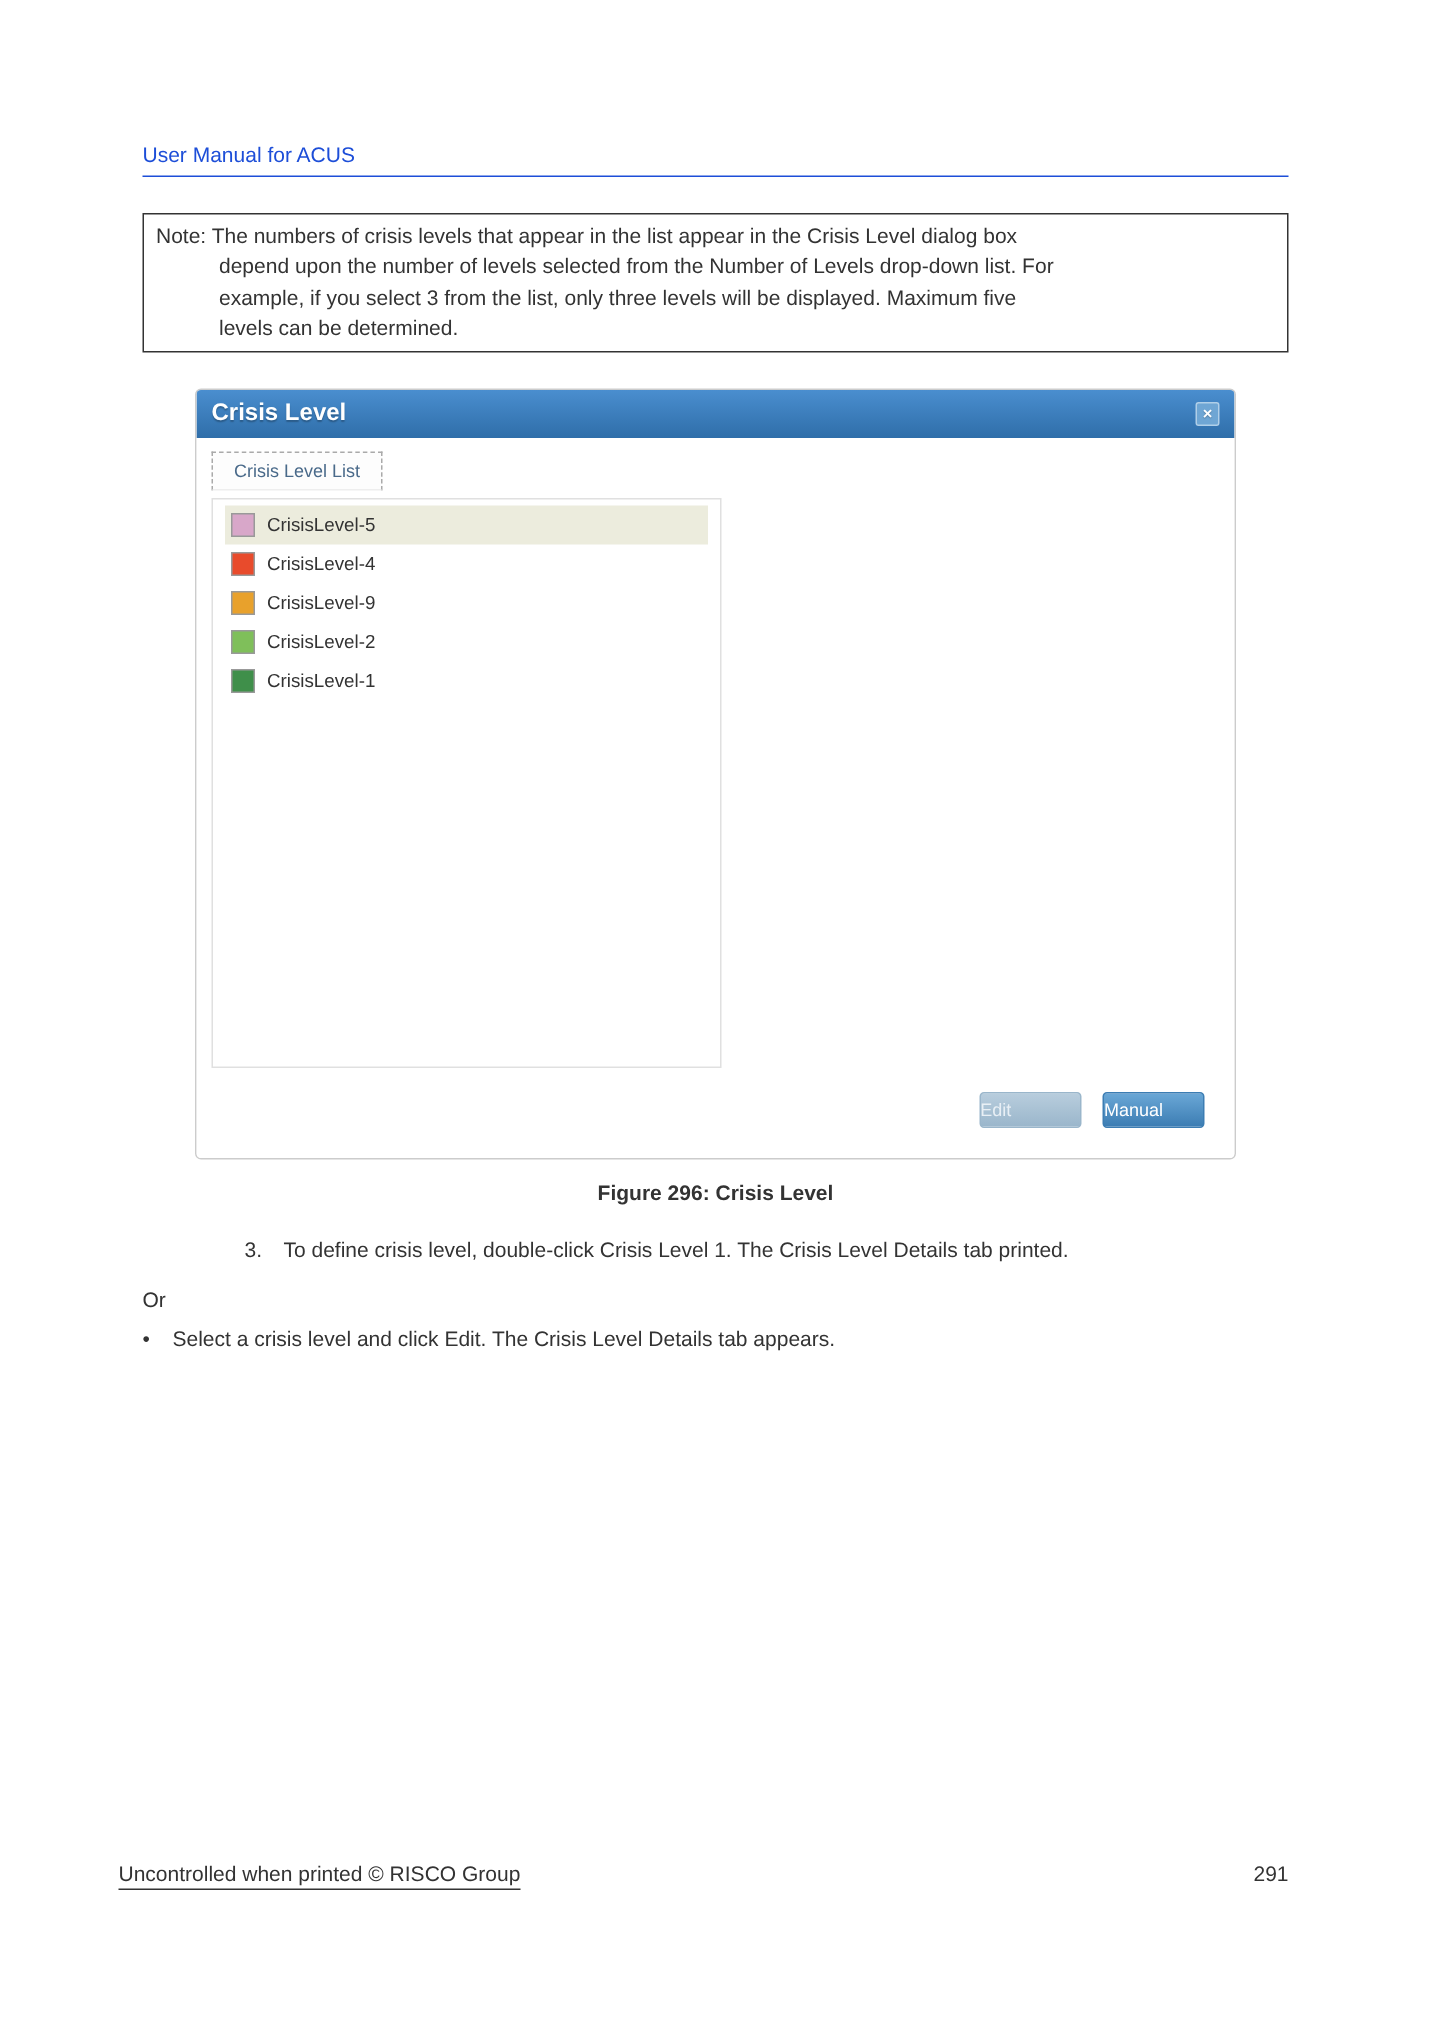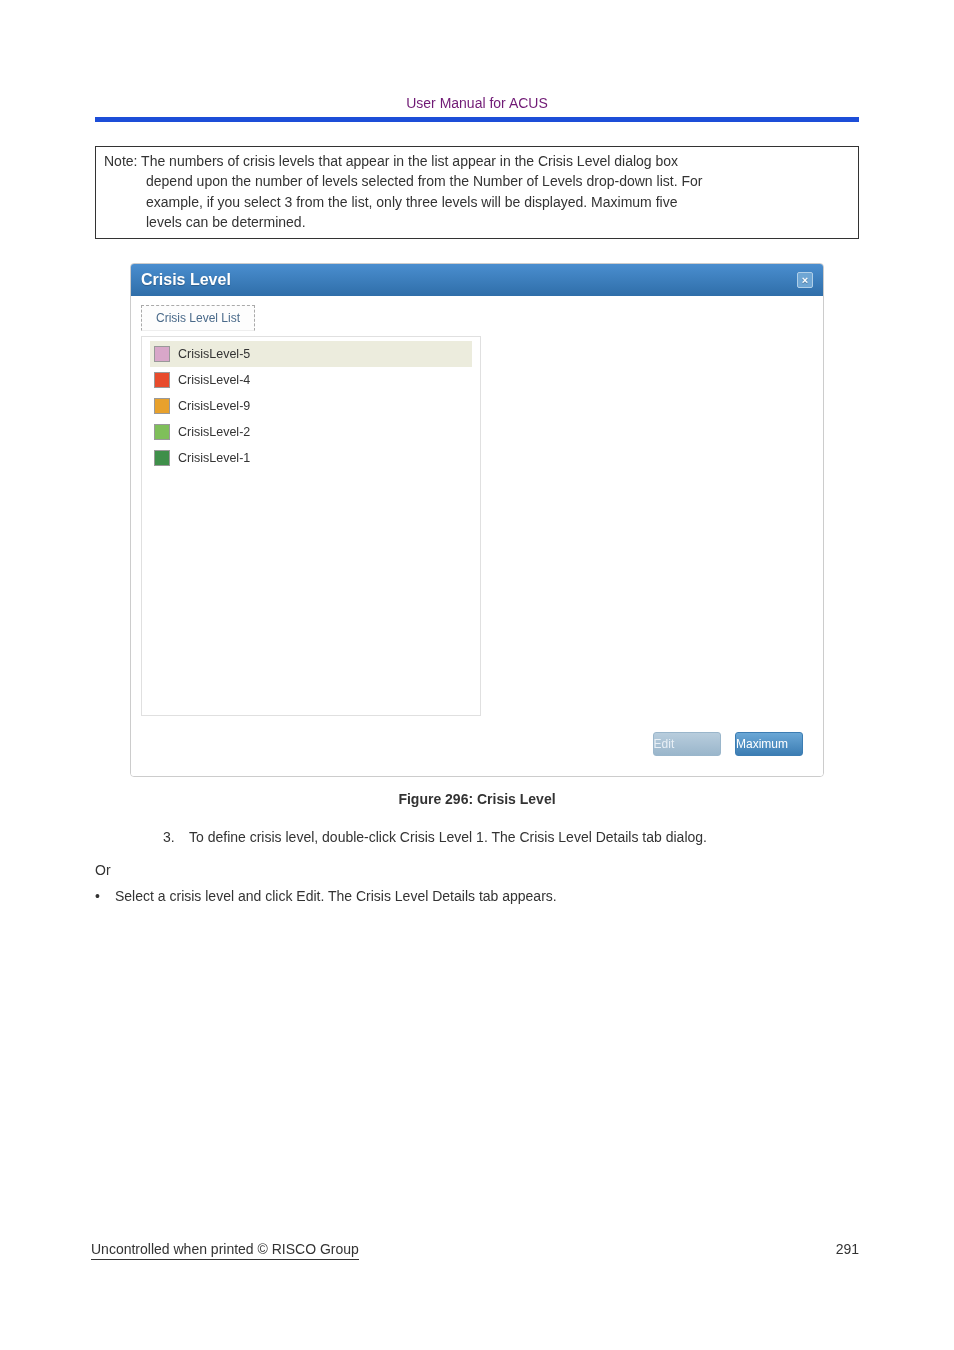--- a/index.html
+++ b/index.html
@@ -8,25 +8,25 @@
     height: 1350px;
     background: #fff;
     font-family: Arial, Helvetica, sans-serif;
     color: #333;
     position: relative;
   }
   .page {
     padding: 95px 95px 0 95px;
   }
   .header {
-    text-align: center;
-    font-size: 14px;
-    color: #701a75;
+    text-align: left;
+    font-size: 14px;
+    color: #1d4ed8;
     padding-bottom: 6px;
-    border-bottom: 5px solid #1d4ed8;
+    border-bottom: 1px solid #1d4ed8;
     margin-bottom: 24px;
   }
   .note-box {
     border: 1px solid #333;
     padding: 4px 8px 6px 8px;
     font-size: 14px;
     line-height: 1.45;
     color: #333;
     margin-bottom: 24px;
   }
@@ -140,21 +140,21 @@
     display: flex;
     font-size: 14px;
     line-height: 1.5;
     margin-left: 0px;
   }
   .ul-item .bullet { width: 20px; flex-shrink: 0; }
 
   .footer {
     position: absolute;
     bottom: 90px;
-    left: 91px;
+    left: 79px;
     right: 95px;
     display: flex;
     justify-content: space-between;
     font-size: 14px;
     color: #333;
   }
   .footer .left { border-bottom: 1px solid #333; padding-bottom: 2px; }
 </style>
 </head>
 <body>
@@ -197,31 +197,31 @@
           <span class="swatch" style="background:#7fbf5a"></span>
           <span>CrisisLevel-2</span>
         </div>
         <div class="level-row">
           <span class="swatch" style="background:#3f8f4a"></span>
           <span>CrisisLevel-1</span>
         </div>
       </div>
       <div class="btn-row">
         <span class="btn disabled">Edit</span>
-        <span class="btn">Maximum</span>
+        <span class="btn">Manual</span>
       </div>
     </div>
   </div>
 
   <div class="figcap">Figure 296: Crisis Level</div>
 
   <div class="ol-item">
     <span class="ol-num">3.</span>
     <span>
-      <span>To define crisis level, double-click Crisis Level 1. The </span><span class="bold">Crisis Level Details</span><span> tab dialog.</span>
+      <span>To define crisis level, double-click Crisis Level 1. The </span><span class="bold">Crisis Level Details</span><span> tab printed.</span>
     </span>
   </div>
 
   <div class="or">Or</div>
 
   <div class="ul-item">
     <span class="bullet">•</span>
     <span>Select a crisis level and click Edit. The Crisis Level Details tab appears.</span>
   </div>
 </div>

